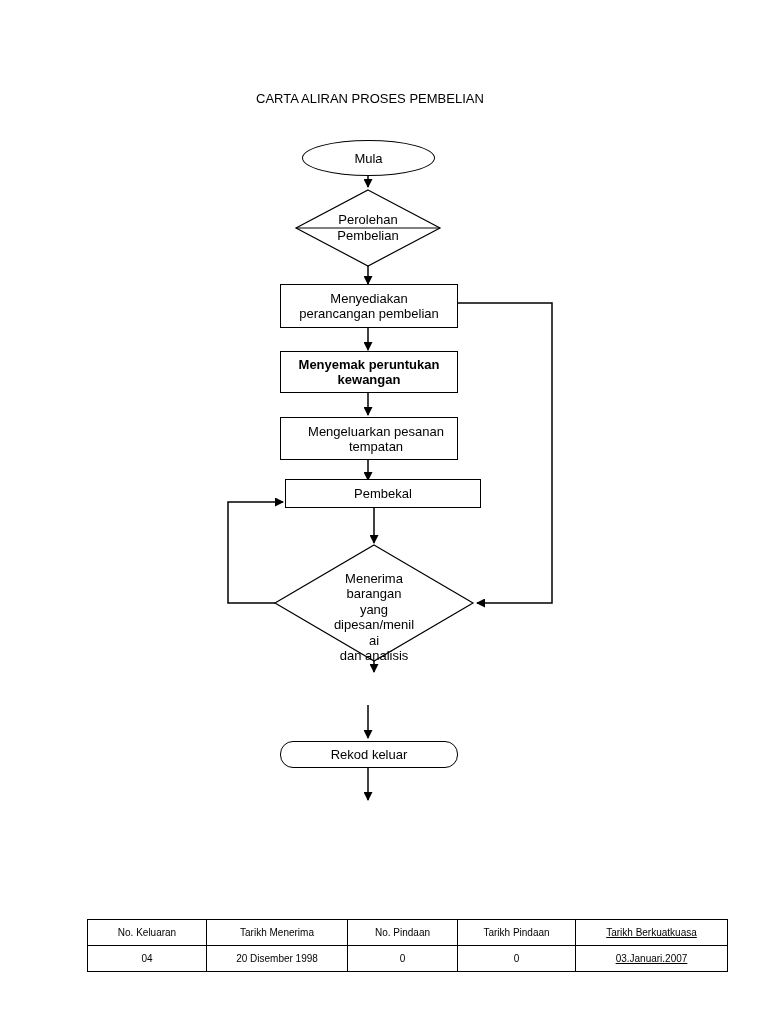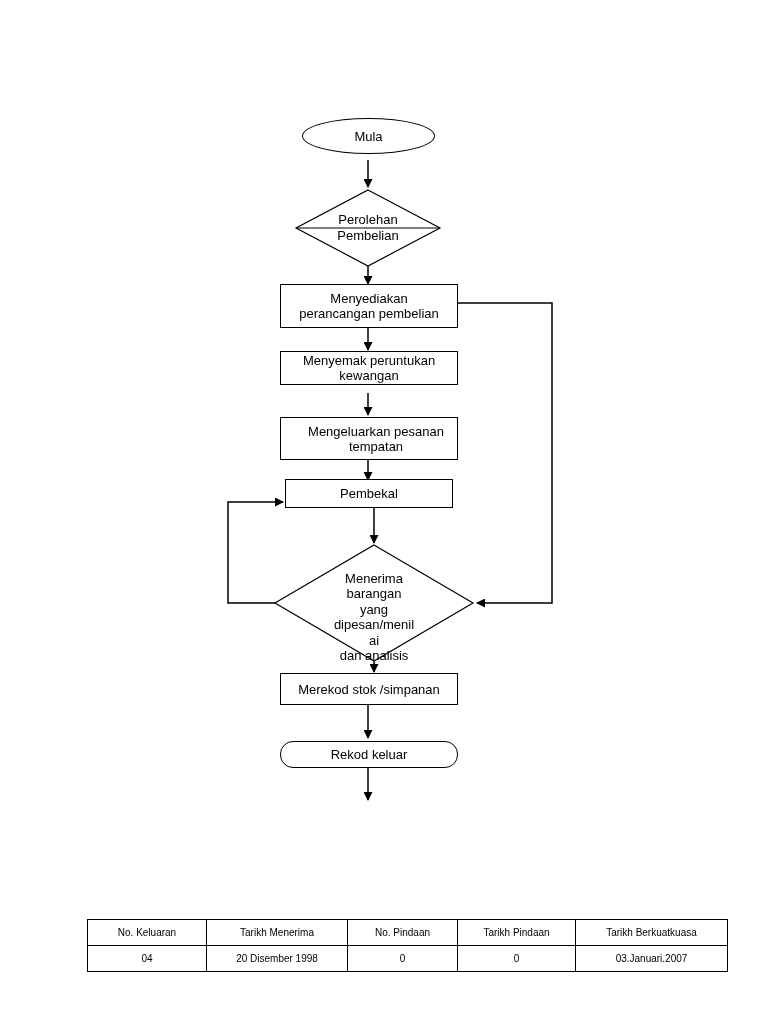--- a/index.html
+++ b/index.html
@@ -66,27 +66,28 @@
     border:1px solid #000;
     padding:3px 6px;
     text-align:center;
     white-space:nowrap;
     height:19px;
   }
   #rev-table .c0{width:106px;}
   #rev-table .c1{width:128px;}
   #rev-table .c2{width:97px;}
   #rev-table .c3{width:105px;}
-  #rev-table .c4{width:139px;}
+  #rev-table .c4{width:139px;text-decoration:underline;}
 </style>
 </head>
 <body>
 
 <div id="page">
 
+  <div class="title" style="left:256px;top:91px;">CARTA ALIRAN PROSES PEMBELIAN</div>
 
   <svg id="wires" viewBox="0 0 768 1024" xmlns="http://www.w3.org/2000/svg">
     <defs>
       <marker id="arrowdown" markerWidth="9" markerHeight="9" refX="4.5" refY="8" orient="auto" markerUnits="userSpaceOnUse">
         <path d="M0,0 L9,0 L4.5,9 Z" fill="#000"></path>
       </marker>
       <marker id="arrowgeneric" markerWidth="9" markerHeight="9" refX="8" refY="4.5" orient="auto" markerUnits="userSpaceOnUse">
         <path d="M0,0 L9,4.5 L0,9 Z" fill="#000"></path>
       </marker>
     </defs>
@@ -112,48 +113,47 @@
 
     <line x1="368" y1="705" x2="368" y2="738" stroke="#000" stroke-width="1.5" marker-end="url(#arrowgeneric)"></line>
 
     <line x1="368" y1="767" x2="368" y2="800" stroke="#000" stroke-width="1.5" marker-end="url(#arrowgeneric)"></line>
 
     <polyline points="275,603 228,603 228,502 283,502" fill="none" stroke="#000" stroke-width="1.5" marker-end="url(#arrowgeneric)"></polyline>
 
     <polyline points="458,303 552,303 552,603 477,603" fill="none" stroke="#000" stroke-width="1.5" marker-end="url(#arrowgeneric)"></polyline>
   </svg>
 
-  <div class="node terminator" style="left:302px;top:118px;width:133px;height:36px;">
+  <div class="node terminator" style="left:302px;top:140px;width:133px;height:36px;">
     <span>Mula</span>
   </div>
 
   <div class="node proc" style="left:280px;top:284px;width:178px;height:44px;white-space:pre-line;">Menyediakan
 perancangan pembelian</div>
 
   <div class="node diamond-text" style="left:310px;top:207px;width:116px;height:42px;flex-direction:column;">
     <span style="line-height:16px;">Perolehan</span>
     <span style="line-height:16px;">Pembelian</span>
   </div>
 
-  <div class="node proc" style="left:280px;top:351px;width:178px;height:34px;white-space:pre-line;">Menyemak peruntukan
+  <div class="node proc" style="left:280px;top:351px;width:178px;height:42px;white-space:pre-line;font-weight:bold;">Menyemak peruntukan
 kewangan</div>
 
   <div class="node proc" style="left:280px;top:417px;width:178px;height:43px;white-space:pre-line;padding-left:18px;">Mengeluarkan pesanan
 tempatan</div>
 
-  <div class="node proc" style="left:285px;top:479px;width:168px;height:29px;">Pembekal</div>
+  <div class="node proc" style="left:285px;top:479px;width:196px;height:29px;">Pembekal</div>
 
   <div class="node diamond-text" style="left:322px;top:570px;width:104px;height:94px;white-space:pre-line;line-height:15.5px;">Menerima
 barangan
 yang
 dipesan/menil
 ai
 dan analisis</div>
 
-  <div class="node proc" style="left:280px;top:673px;width:178px;height:32px;">Merekod stok /simpanan</div>
 
   <div class="node proc" style="left:280px;top:741px;width:178px;height:27px;border-radius:13px;">Rekod keluar</div>
 
 
   <table id="rev-table">
     <tbody>
       <tr>
         <td class="c0">No. Keluaran</td>
         <td class="c1">Tarikh Menerima</td>
         <td class="c2">No. Pindaan</td>

